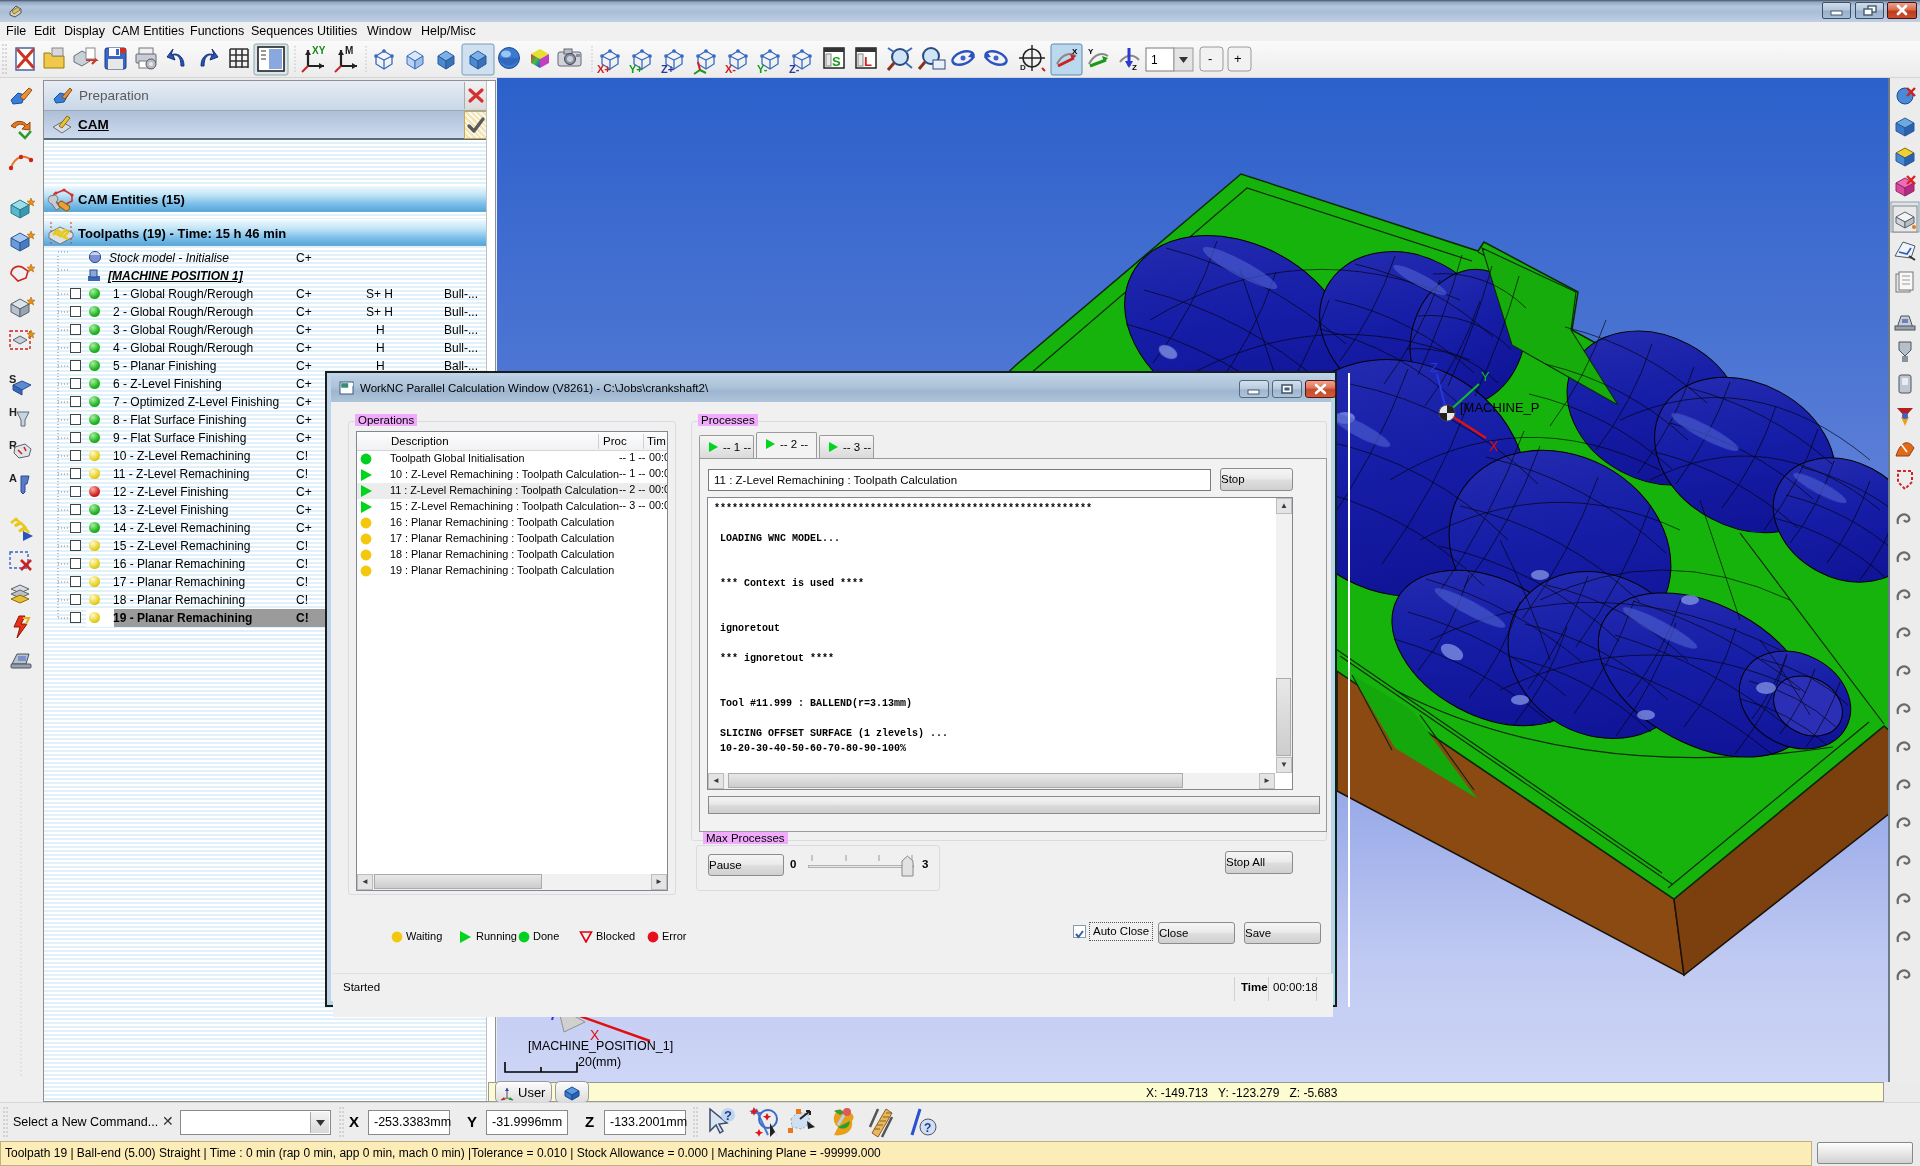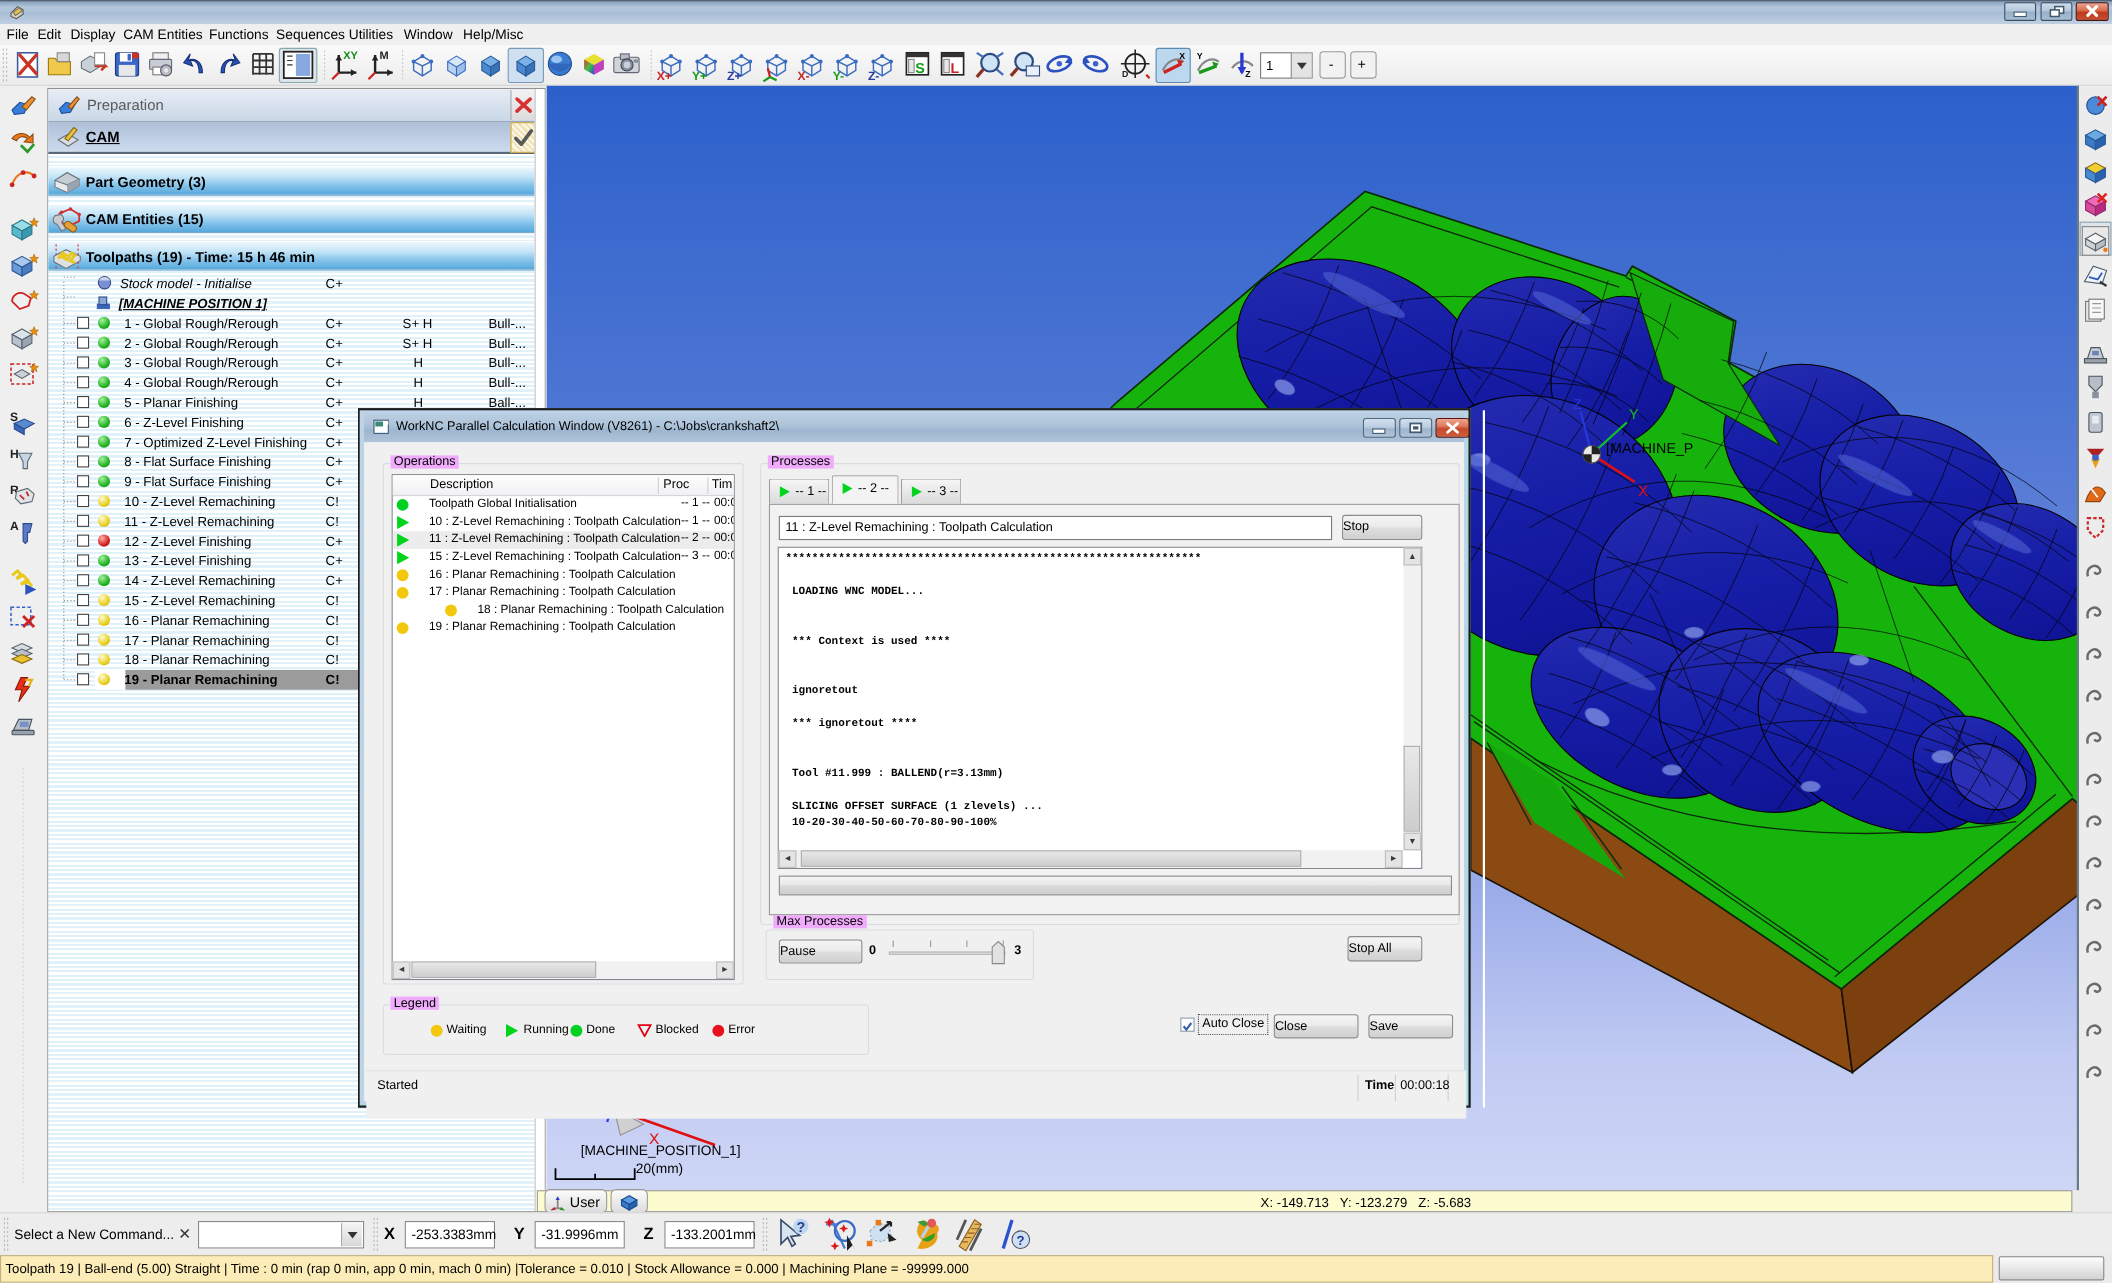--- a/index.html
+++ b/index.html
@@ -730,28 +730,20 @@
         <line x1="14" y1="334" x2="25" y2="334" stroke="#8a8a8a" stroke-dasharray="1 2"></line>
         <line x1="14" y1="352" x2="25" y2="352" stroke="#8a8a8a" stroke-dasharray="1 2"></line>
         <line x1="14" y1="370" x2="25" y2="370" stroke="#8a8a8a" stroke-dasharray="1 2"></line>
         <line x1="14" y1="388" x2="25" y2="388" stroke="#8a8a8a" stroke-dasharray="1 2"></line>
         <line x1="14" y1="406" x2="25" y2="406" stroke="#8a8a8a" stroke-dasharray="1 2"></line>
         <line x1="14" y1="424" x2="25" y2="424" stroke="#8a8a8a" stroke-dasharray="1 2"></line>
         <line x1="14" y1="442" x2="25" y2="442" stroke="#8a8a8a" stroke-dasharray="1 2"></line>
         <line x1="14" y1="460" x2="25" y2="460" stroke="#8a8a8a" stroke-dasharray="1 2"></line>
         <line x1="14" y1="478" x2="25" y2="478" stroke="#8a8a8a" stroke-dasharray="1 2"></line>
       </svg>
-    <div class="shdr" style="top:11px">
-        <svg style="position:absolute;left:3px;top:0" width="28" height="27" viewBox="0 0 28 27">
-          <path d="M3 12 L14 5 L25 11 L25 17 L14 23 L3 18 Z" fill="#e8eaec" stroke="#707880"></path>
-          <path d="M3 12 L14 5 L25 11 L14 16 Z" fill="#c6cdd4" stroke="#707880"></path>
-          <path d="M14 16 L25 11 L25 17 L14 23 Z" fill="#9aa4ae"></path>
-        </svg>
-        <b>Part Geometry (3)</b>
-      </div>
     <div class="shdr" style="top:45px">
         <svg style="position:absolute;left:2px;top:0" width="30" height="27" viewBox="0 0 30 27">
           <path d="M8 8 L18 4 L26 9 L26 15 L16 20 L8 15 Z" fill="none" stroke="#d03030" stroke-width="1.6"></path>
           <circle cx="10" cy="7" r="1.6" fill="#d03030"></circle>
           <circle cx="18" cy="4" r="1.6" fill="#d03030"></circle>
           <circle cx="26" cy="9" r="1.6" fill="#d03030"></circle>
           <path d="M4 10 C1 13 2 17 6 18 L10 24 L14 22 L10 16 C13 14 12 10 9 9 Z" fill="#c8ccd0" stroke="#70767c"></path>
           <rect x="12" y="17" width="12" height="6" rx="3" transform="rotate(35 18 20)" fill="#e8a03a" stroke="#906010"></rect>
         </svg>
         <b>CAM Entities (15)</b>
@@ -978,21 +970,21 @@
           <circle cx="6" cy="6" r="5.4" fill="#f2c70c"></circle>
         </svg>
         <span style="position:absolute;left:33px;top:1px">16 : Planar Remachining : Toolpath Calculation</span>
       </div>
     <div style="position:absolute;left:0;top:80px;width:310px;height:16px;">
         <svg style="position:absolute;left:3px;top:2px" width="12" height="12" viewBox="0 0 12 12">
           <circle cx="6" cy="6" r="5.4" fill="#f2c70c"></circle>
         </svg>
         <span style="position:absolute;left:33px;top:1px">17 : Planar Remachining : Toolpath Calculation</span>
       </div>
-    <div style="position:absolute;left:0;top:96px;width:310px;height:16px;margin-left:44px;">
+    <div style="position:absolute;left:0;top:96px;width:310px;height:16px;">
         <svg style="position:absolute;left:3px;top:2px" width="12" height="12" viewBox="0 0 12 12">
           <circle cx="6" cy="6" r="5.4" fill="#f2c70c"></circle>
         </svg>
         <span style="position:absolute;left:33px;top:1px">18 : Planar Remachining : Toolpath Calculation</span>
       </div>
     <div style="position:absolute;left:0;top:112px;width:310px;height:16px;">
         <svg style="position:absolute;left:3px;top:2px" width="12" height="12" viewBox="0 0 12 12">
           <circle cx="6" cy="6" r="5.4" fill="#f2c70c"></circle>
         </svg>
         <span style="position:absolute;left:33px;top:1px">19 : Planar Remachining : Toolpath Calculation</span>
@@ -1069,23 +1061,20 @@
       <line x1="4" y1="2" x2="4" y2="8" stroke="#9a9a9a"></line>
       <line x1="38" y1="2" x2="38" y2="8" stroke="#9a9a9a"></line>
       <line x1="71" y1="2" x2="71" y2="8" stroke="#9a9a9a"></line>
       <line x1="104" y1="2" x2="104" y2="8" stroke="#9a9a9a"></line>
     </svg>
   <svg style="position:absolute;left:574px;top:482px" width="13" height="23" viewBox="0 0 13 23">
       <path d="M1 6 L6.5 1 L12 6 L12 21 L1 21 Z" fill="linear-gradient(#f0f0f0,#d0d0d0)" fill-opacity="1" style="fill:#e2e2e2" stroke="#888"></path>
     </svg>
   <span style="position:absolute;left:595px;top:485px;font-size:11.5px;font-weight:bold">3</span>
   <div class="btn" style="left:898px;top:478px;width:68px;height:23px"><span style="position:relative;top:4px">Stop All</span></div>
-  <div class="grp" style="left:21px;top:540px;width:442px;height:46px">
-      <i>Legend</i>
-    </div>
   <svg style="position:absolute;left:64px;top:558px" width="12" height="12" viewBox="0 0 12 12">
       <circle cx="6" cy="6" r="5.4" fill="#f2c70c"></circle>
     </svg>
     <span class="lg" style="left:79px">Waiting</span>
   <svg style="position:absolute;left:132px;top:558px" width="13" height="12" viewBox="0 0 13 12">
       <path d="M1 0 L12 6 L1 12 Z" fill="#00d41c"></path>
     </svg>
     <span class="lg" style="left:149px">Running</span>
   <svg style="position:absolute;left:191px;top:558px" width="12" height="12" viewBox="0 0 12 12">
       <circle cx="6" cy="6" r="5.4" fill="#00d020"></circle>

